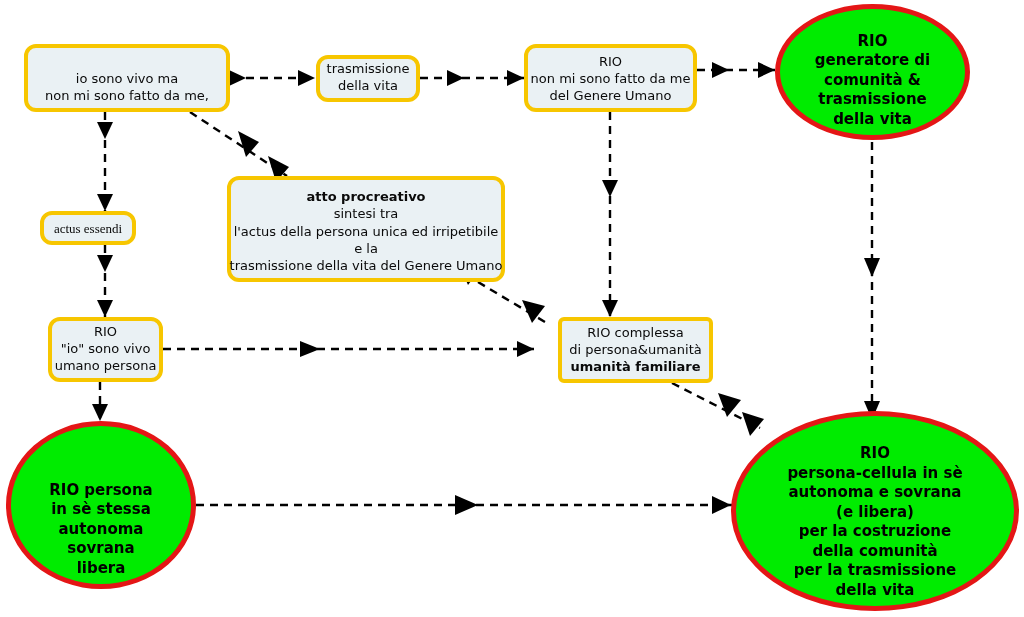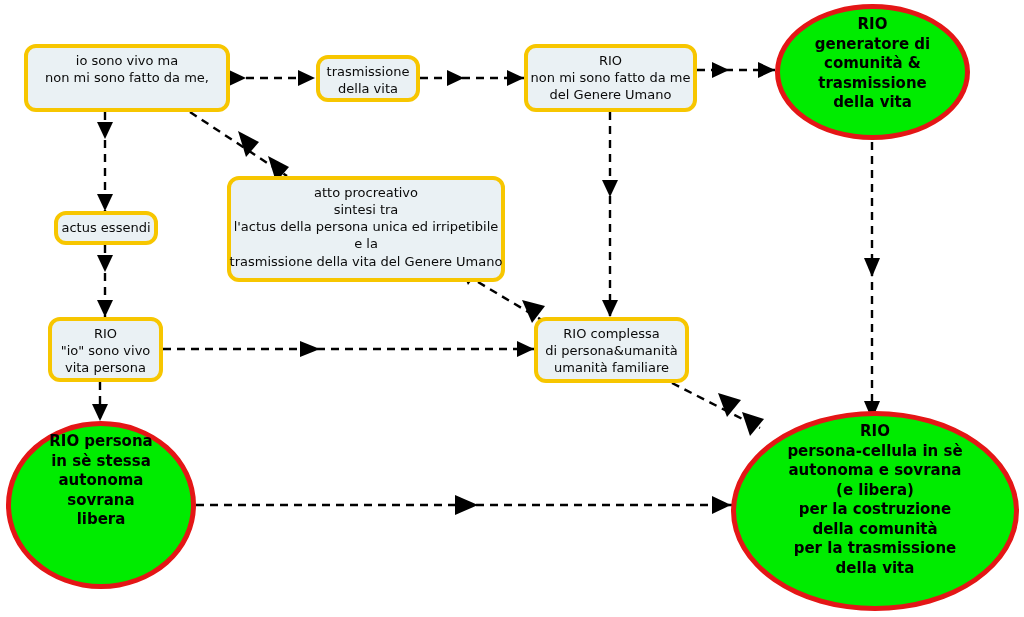--- a/index.html
+++ b/index.html
@@ -6,33 +6,33 @@
   body{
     width:1024px;height:617px;
     background:#ffffff;
     font-family:"DejaVu Sans","Liberation Sans",sans-serif;
     overflow:hidden;
   }
   #canvas{position:relative;width:1024px;height:617px;}
 
   svg#wires{position:absolute;left:0;top:0;width:1024px;height:617px;pointer-events:none;}
 
-  .node{position:absolute;box-sizing:border-box;display:flex;align-items:flex-start;justify-content:center;text-align:center;}
+  .node{position:absolute;box-sizing:border-box;display:flex;align-items:flex-end;justify-content:center;text-align:center;}
 
   .rbox{
     background:#eaf1f4;
     border:4px solid #f7c600;
     border-radius:12px;
     color:#0a0a0a;
     font-size:13px;
     line-height:1.32;
     padding:4px 8px;
   }
   .rbox .ln{display:block;white-space:nowrap;}
-  .rbox .b{font-weight:normal;}
+  .rbox .b{font-weight:bold;}
 
   .ell{
     background:#00ec00;
     border:5px solid #e41616;
     border-radius:50%;
     color:#000000;
     font-weight:bold;
     font-size:15px;
     line-height:1.30;
     padding:6px;
@@ -143,45 +143,45 @@
   <div class="node ell small" style="left:775px;top:4px;width:195px;height:136px;">
     <div>
       <span class="ln">RIO</span>
       <span class="ln">generatore di</span>
       <span class="ln">comunità &amp;</span>
       <span class="ln">trasmissione</span>
       <span class="ln">della vita</span>
     </div>
   </div>
 
-  <div class="node rbox" style="left:54px;top:211px;width:104px;height:34px;">
+  <div class="node rbox" style="left:40px;top:211px;width:96px;height:34px;font-family:Liberation Serif, serif;">
     <div>
       <span class="ln">actus essendi</span>
     </div>
   </div>
 
   <div class="node rbox" style="left:227px;top:176px;width:278px;height:106px;">
     <div>
       <span class="ln b">atto procreativo</span>
       <span class="ln">sintesi tra</span>
       <span class="ln">l'actus  della persona unica ed irripetibile</span>
       <span class="ln">e la</span>
       <span class="ln">trasmissione della vita del Genere Umano</span>
     </div>
   </div>
 
   <div class="node rbox" style="left:48px;top:317px;width:115px;height:65px;">
     <div>
       <span class="ln">RIO</span>
       <span class="ln">"io" sono vivo</span>
-      <span class="ln">vita persona</span>
-    </div>
-  </div>
-
-  <div class="node rbox" style="left:534px;top:317px;width:155px;height:66px;">
+      <span class="ln">umano persona</span>
+    </div>
+  </div>
+
+  <div class="node rbox" style="left:558px;top:317px;width:155px;height:66px;border-radius:6px;">
     <div>
       <span class="ln">RIO complessa</span>
       <span class="ln">di persona&amp;umanità</span>
       <span class="ln b">umanità  familiare</span>
     </div>
   </div>
 
   <div class="node ell small" style="left:6px;top:421px;width:190px;height:168px;">
     <div>
       <span class="ln">RIO persona</span>

